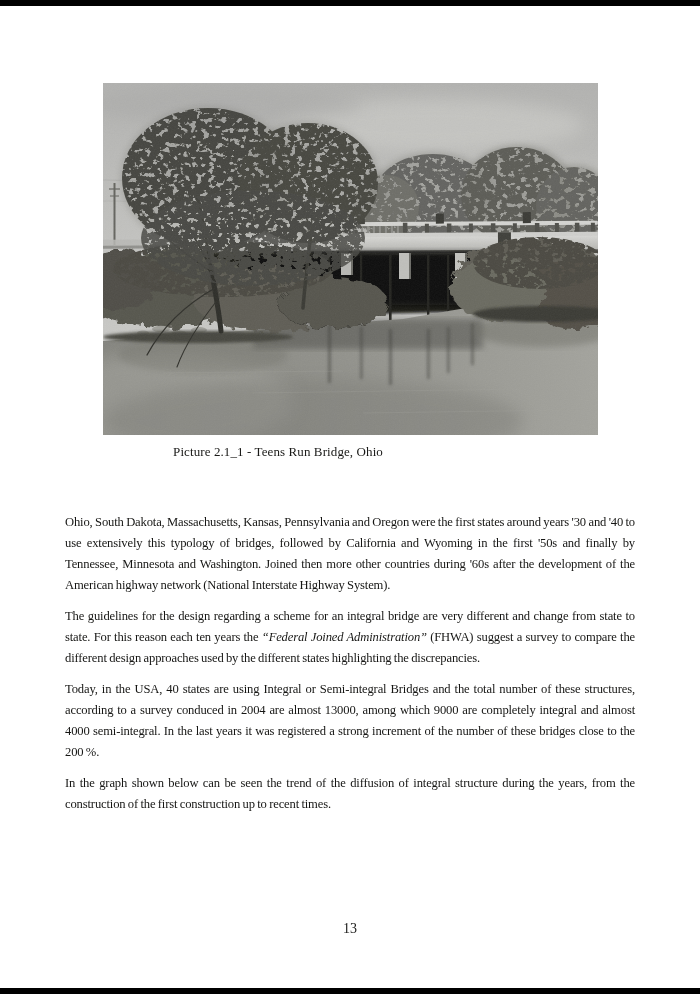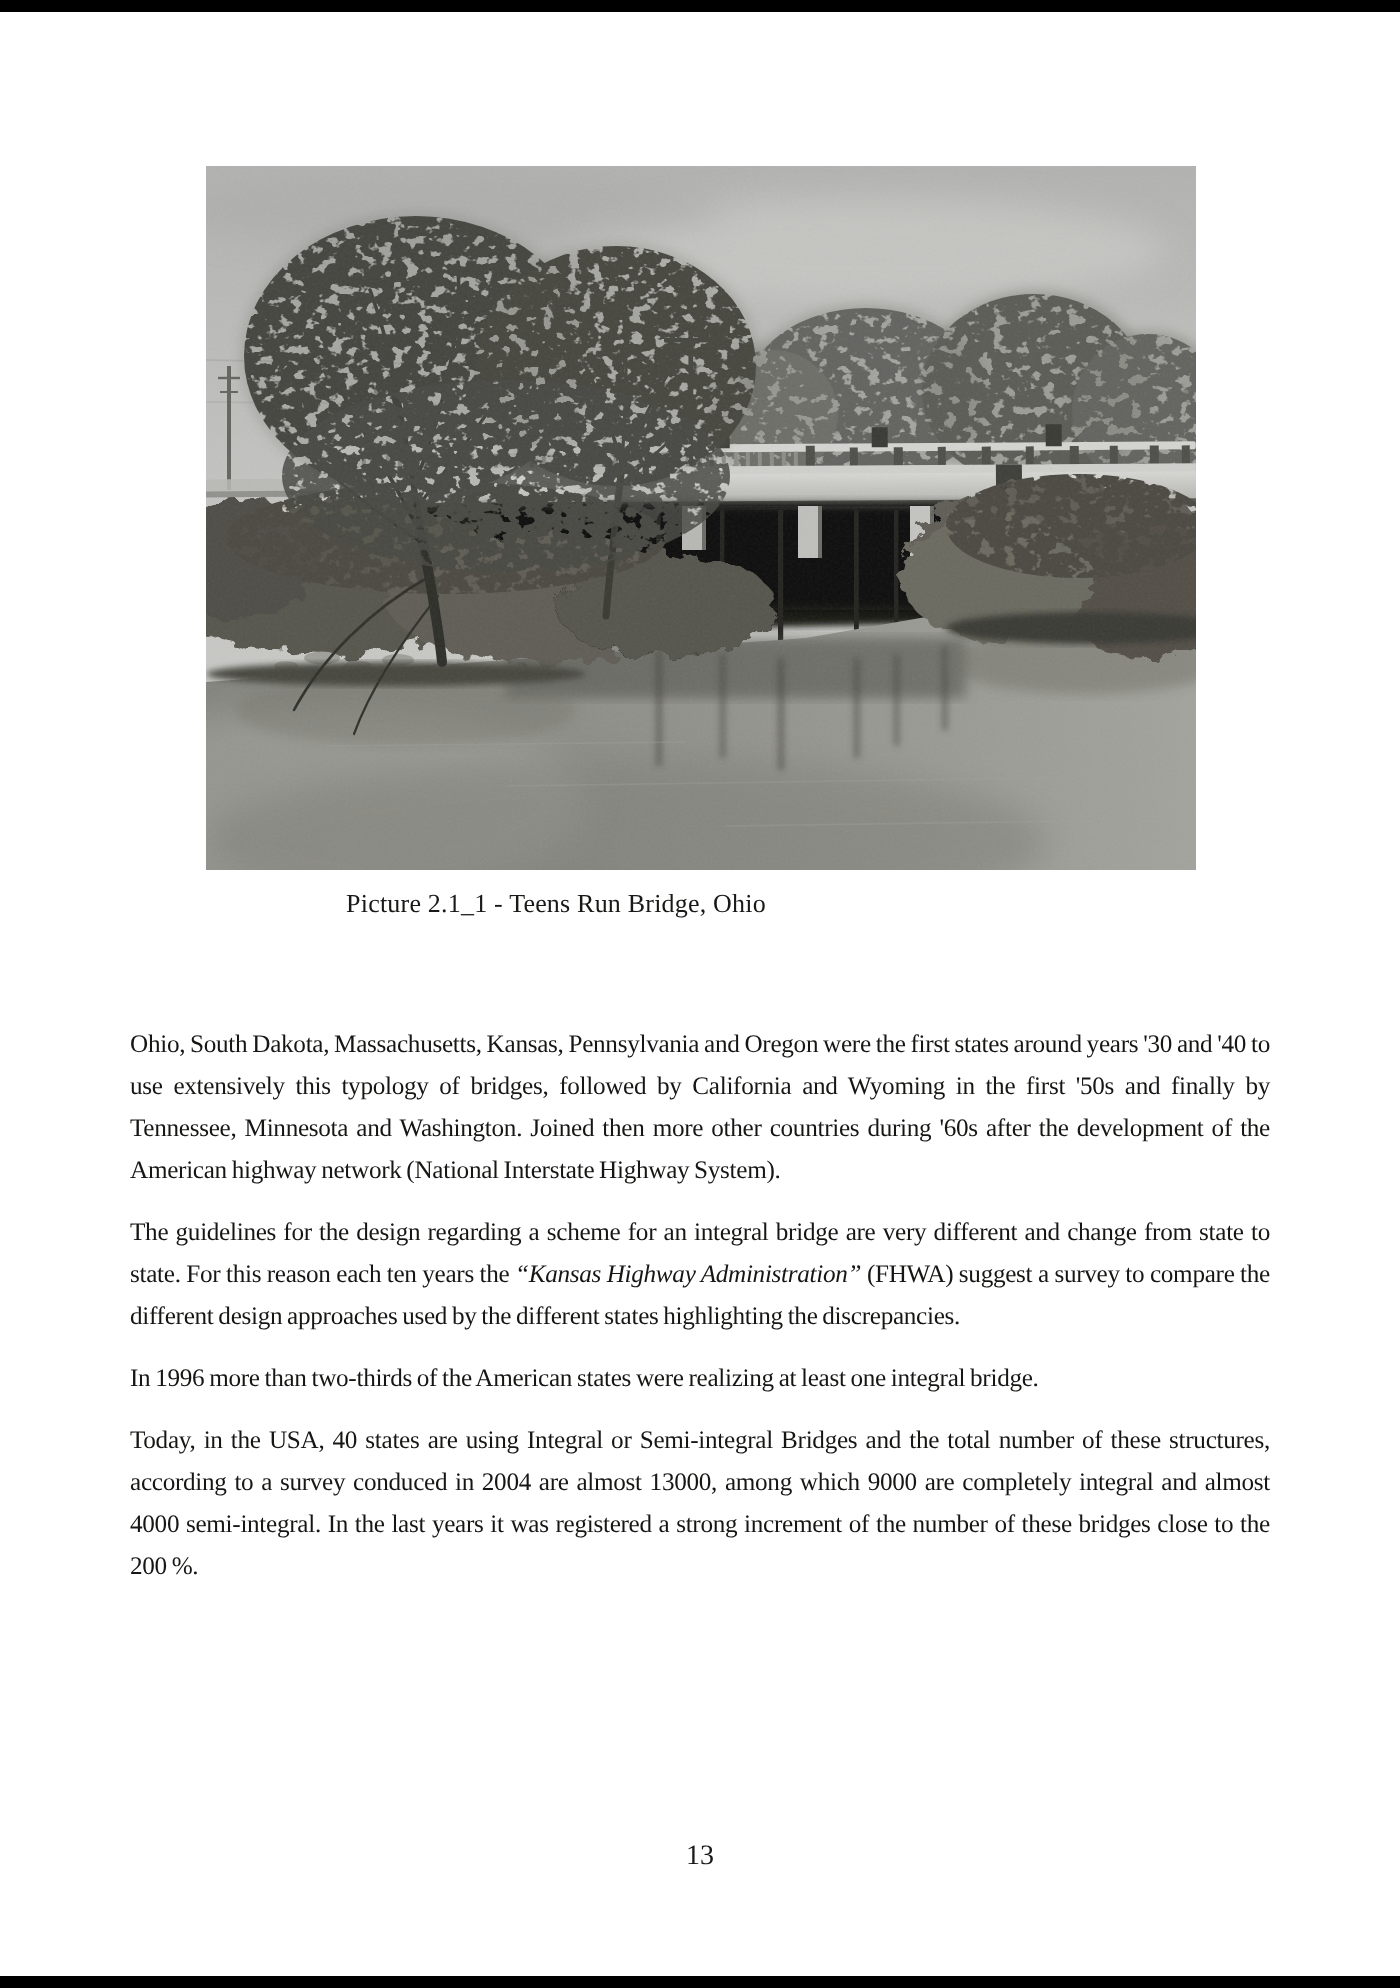--- a/index.html
+++ b/index.html
@@ -265,20 +265,20 @@
     <ellipse cx="150" cy="155" rx="112" ry="48" fill="#4a4a44" opacity="0.85" filter="url(#twiggy)"></ellipse>
 
     <rect x="0" y="0" width="495" height="352" filter="url(#grain)" opacity="0.07"></rect>
   </svg>
 </div>
 
 <div class="figure-caption">Picture 2.1_1 - Teens Run Bridge, Ohio</div>
 
 <div class="body-text">
   <p>Ohio, South Dakota, Massachusetts, Kansas, Pennsylvania and Oregon were the first states around years '30 and '40 to use extensively this typology of bridges, followed by California and Wyoming in the first '50s and finally by Tennessee, Minnesota and Washington. Joined then more other countries during '60s after the development of the American highway network (National Interstate Highway System).</p>
-  <p><span>The guidelines for the design regarding a scheme for an integral bridge are very different and change from state to state. For this reason each ten years the </span><span class="italic-seg">“Kansas Highway Administration”</span><span> (FHWA) suggest a survey to compare the different design approaches used by the different states highlighting the discrepancies.</span></p>
-  <p>In 1996 more than two-thirds of the American states were realizing at least one integral bridge.</p>
+  <p><span>The guidelines for the design regarding a scheme for an integral bridge are very different and change from state to state. For this reason each ten years the </span><span class="italic-seg">“Federal Joined Administration”</span><span> (FHWA) suggest a survey to compare the different design approaches used by the different states highlighting the discrepancies.</span></p>
   <p>Today, in the USA, 40 states are using Integral or Semi-integral Bridges and the total number of these structures, according to a survey conduced in 2004 are almost 13000, among which 9000 are completely integral and almost 4000 semi-integral. In the last years it was registered a strong increment of the number of these bridges close to the 200 %.</p>
+  <p>In the graph shown below can be seen the trend of the diffusion of integral structure during the years, from the construction of the first construction up to recent times.</p>
 </div>
 
 <div class="page-number">13</div>
 
 <div class="edge-bar bottom"></div>
 
 </body></html>

